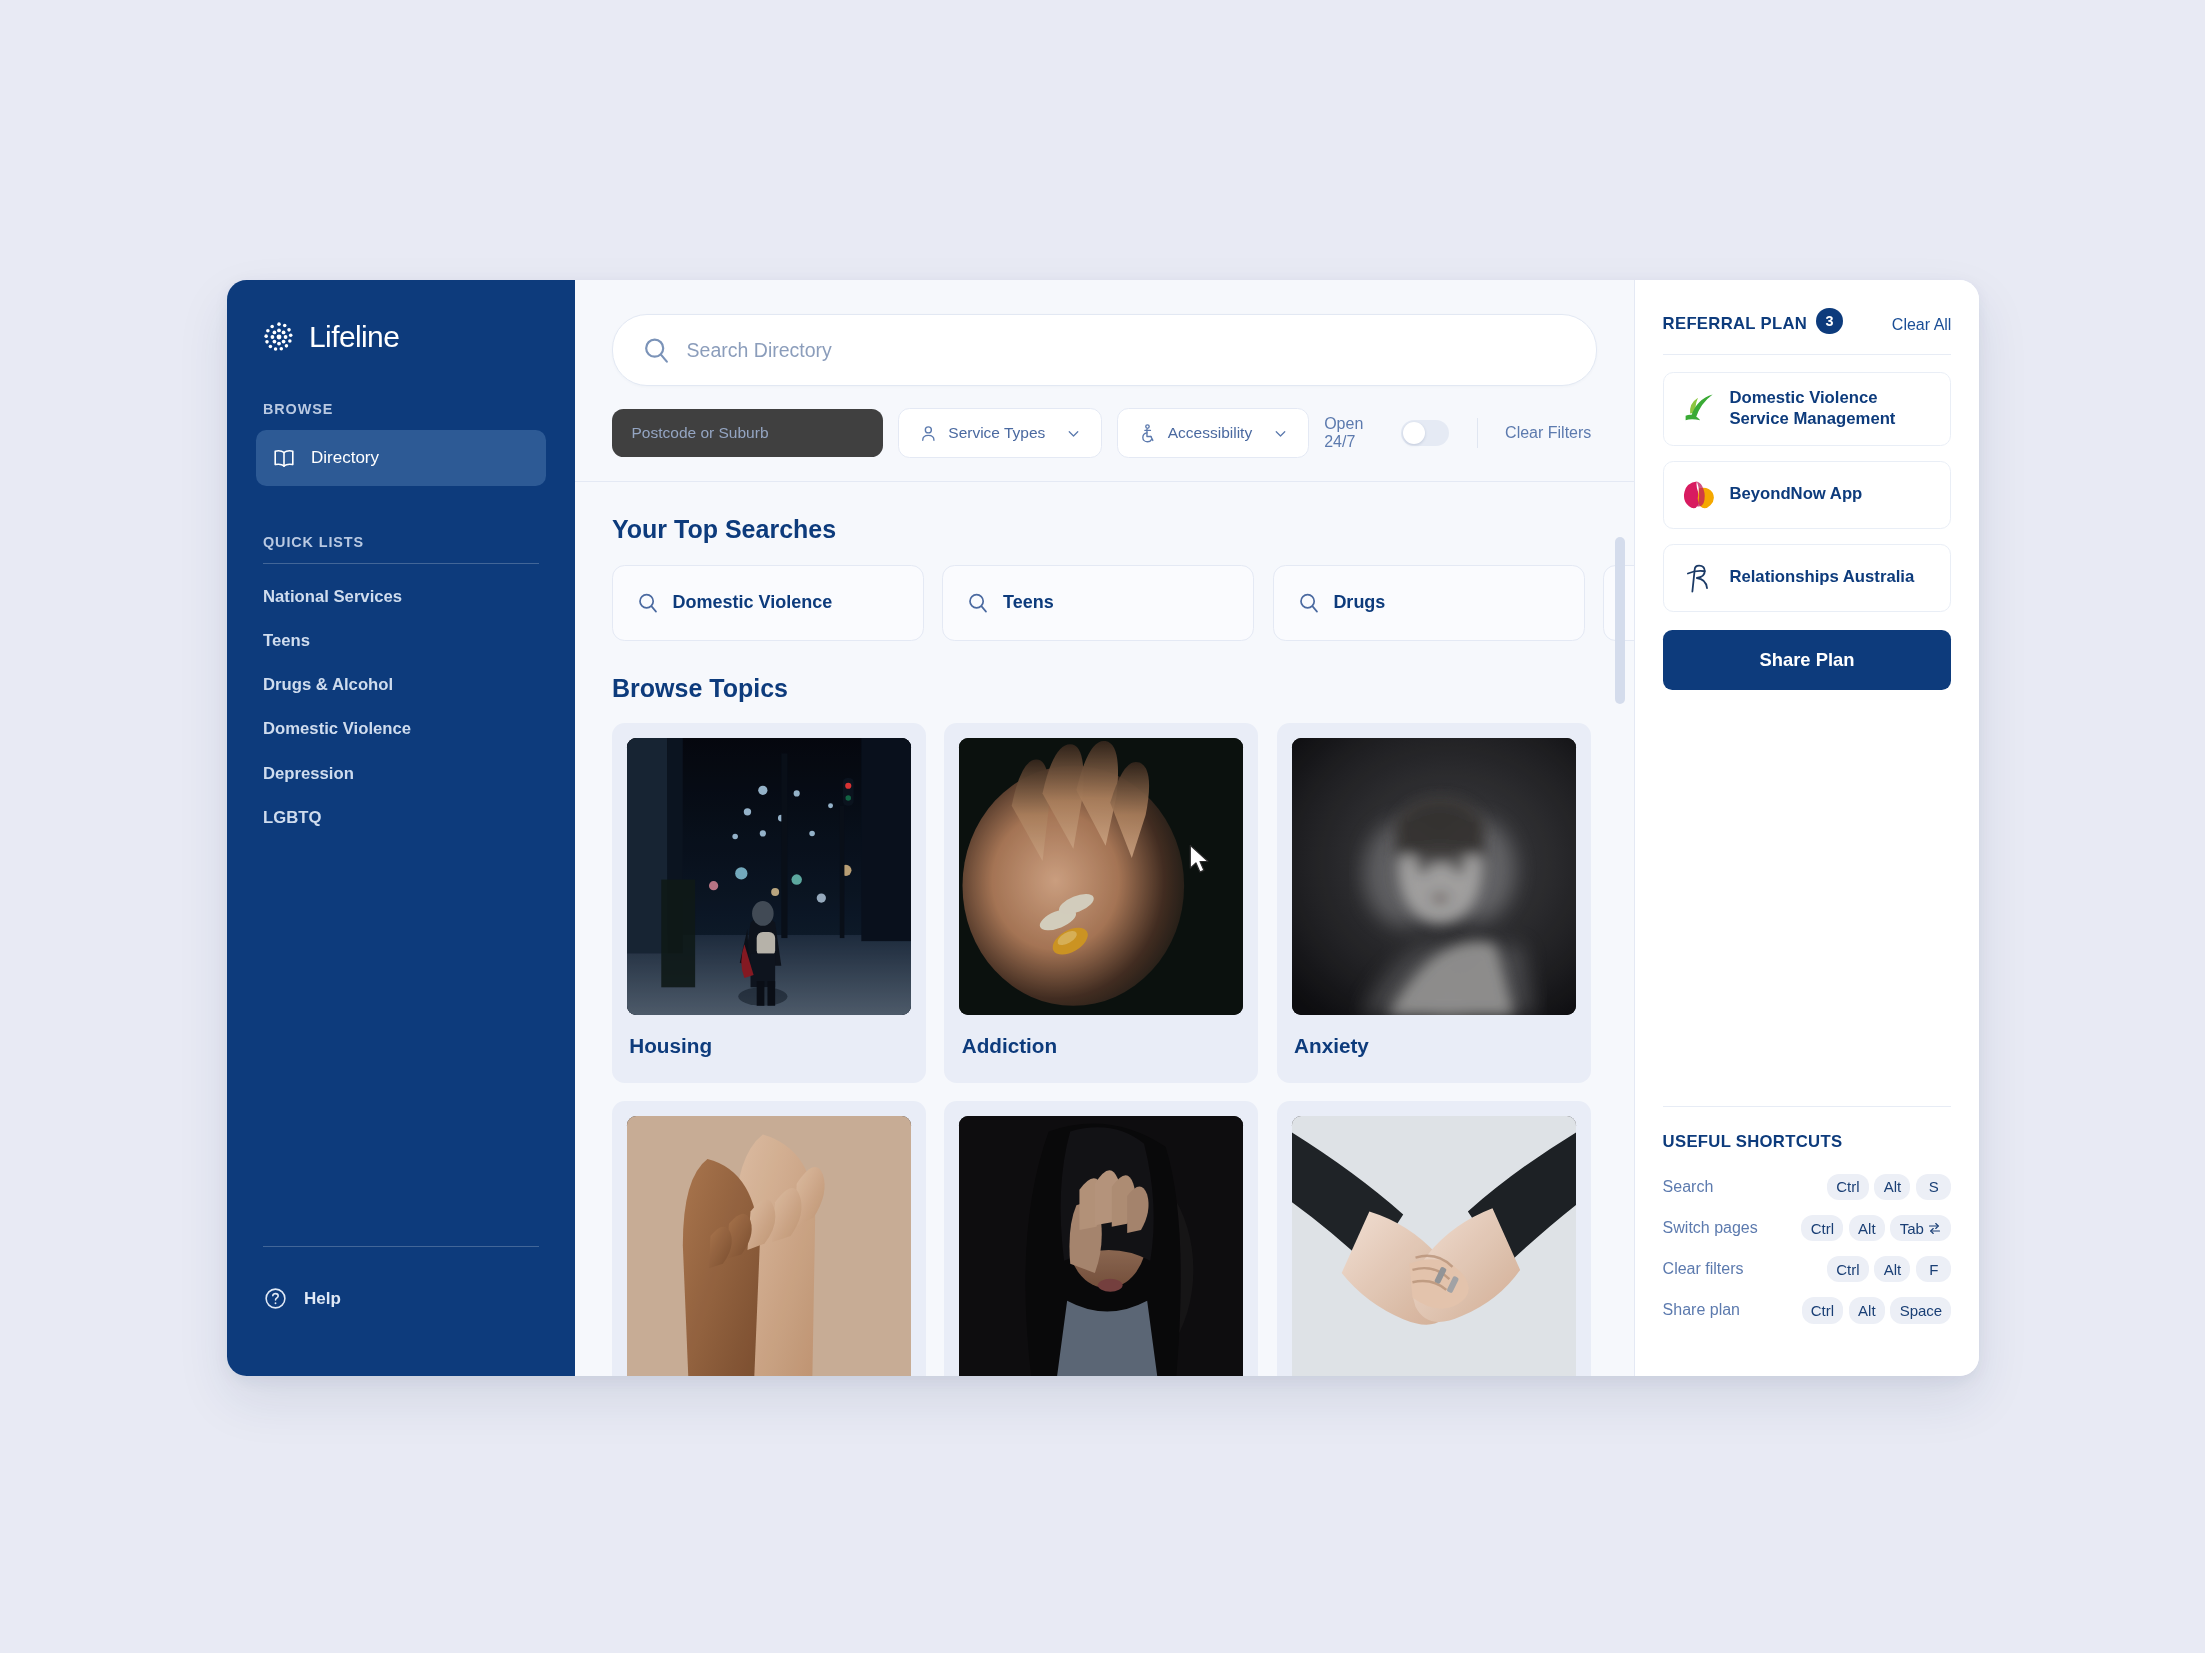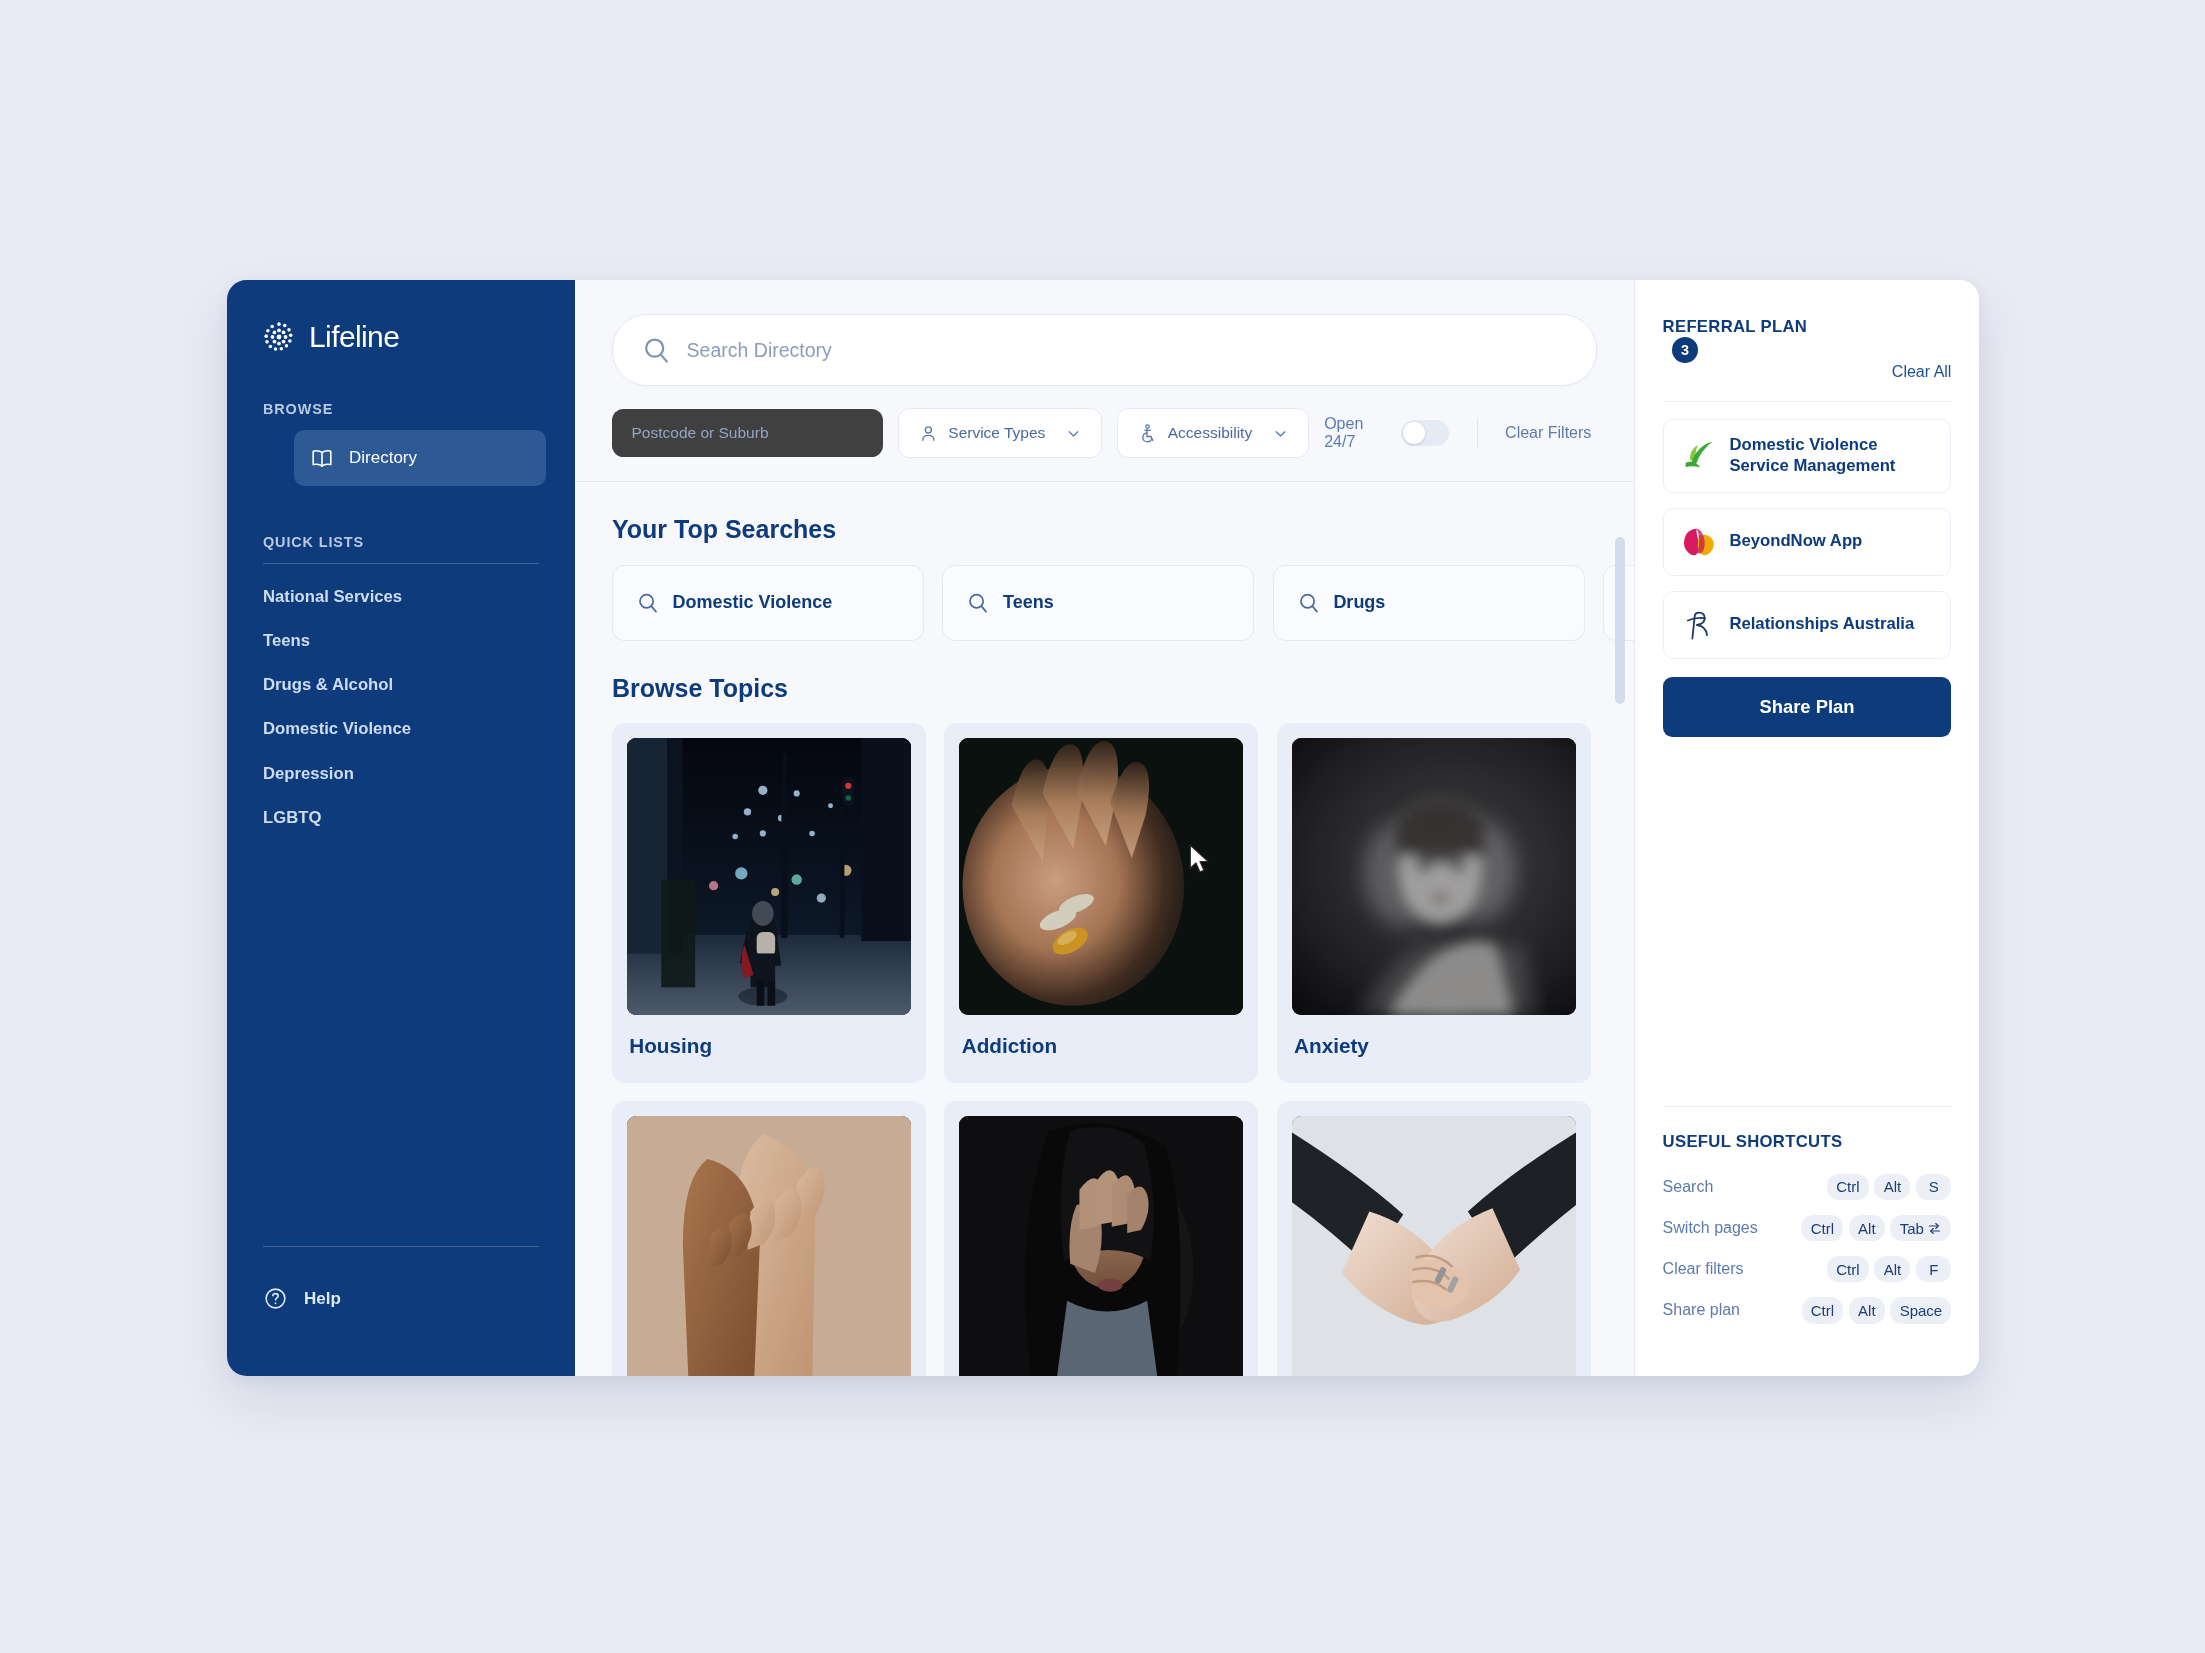--- a/index.html
+++ b/index.html
@@ -43,21 +43,21 @@
     padding:48px 0 0 36px;
   }
   .nav-list{padding:12.6px 29px 0 29px;}
   .nav-item{
     display:flex;align-items:center;gap:15px;
     height:56px;padding:0 16px;
     border-radius:10.3px;
     color:#dce6f4;font-size:17px;
   }
   .nav-item.active{
-    background:#2d5a95;color:#ffffff;margin-left:38px;
+    background:#2d5a95;color:#ffffff;
   }
   .nav-ico{width:24px;height:24px;flex:0 0 24px;display:block;}
   .divider-line{
     height:1.1px;background:rgba(255,255,255,.22);
     margin:13.8px 36px 0 36px;
   }
   .quick-list{padding:10.3px 0 0 0;font-weight:bold;}
   .quick-item{
     color:#cfdcee;font-size:16.7px;
     padding:13.8px 0 13.8px 36px;
@@ -191,23 +191,22 @@
   
   .right-panel{
     flex:0 0 345px;width:345px;
     background:#ffffff;
     border-left:1.1px solid #e4e9f4;
     display:flex;flex-direction:column;
     padding:0 27.6px;
     box-sizing:border-box;
   }
   .rp-head{
-    display:flex;align-items:flex-start;
-    padding:37px 0 0 0;
-    flex-direction:column;
+    display:flex;align-items:flex-end;
+    padding:28px 0 0 0;
   }
   .rp-title{color:#0d3b7c;font-size:16.7px;font-weight:700;letter-spacing:0.3px;}
   .rp-badge{
     width:26.4px;height:26.4px;border-radius:13.2px;
     background:#0d3b7c;color:#fff;
     display:flex;align-items:center;justify-content:center;
     font-size:14.4px;font-weight:700;margin-left:9.2px;
   }
   .rp-clear{margin-left:auto;color:#1a4e96;font-size:16px;}
   .rp-div{height:1.1px;background:#e7ecf5;margin:19.5px 0 0 0;}

